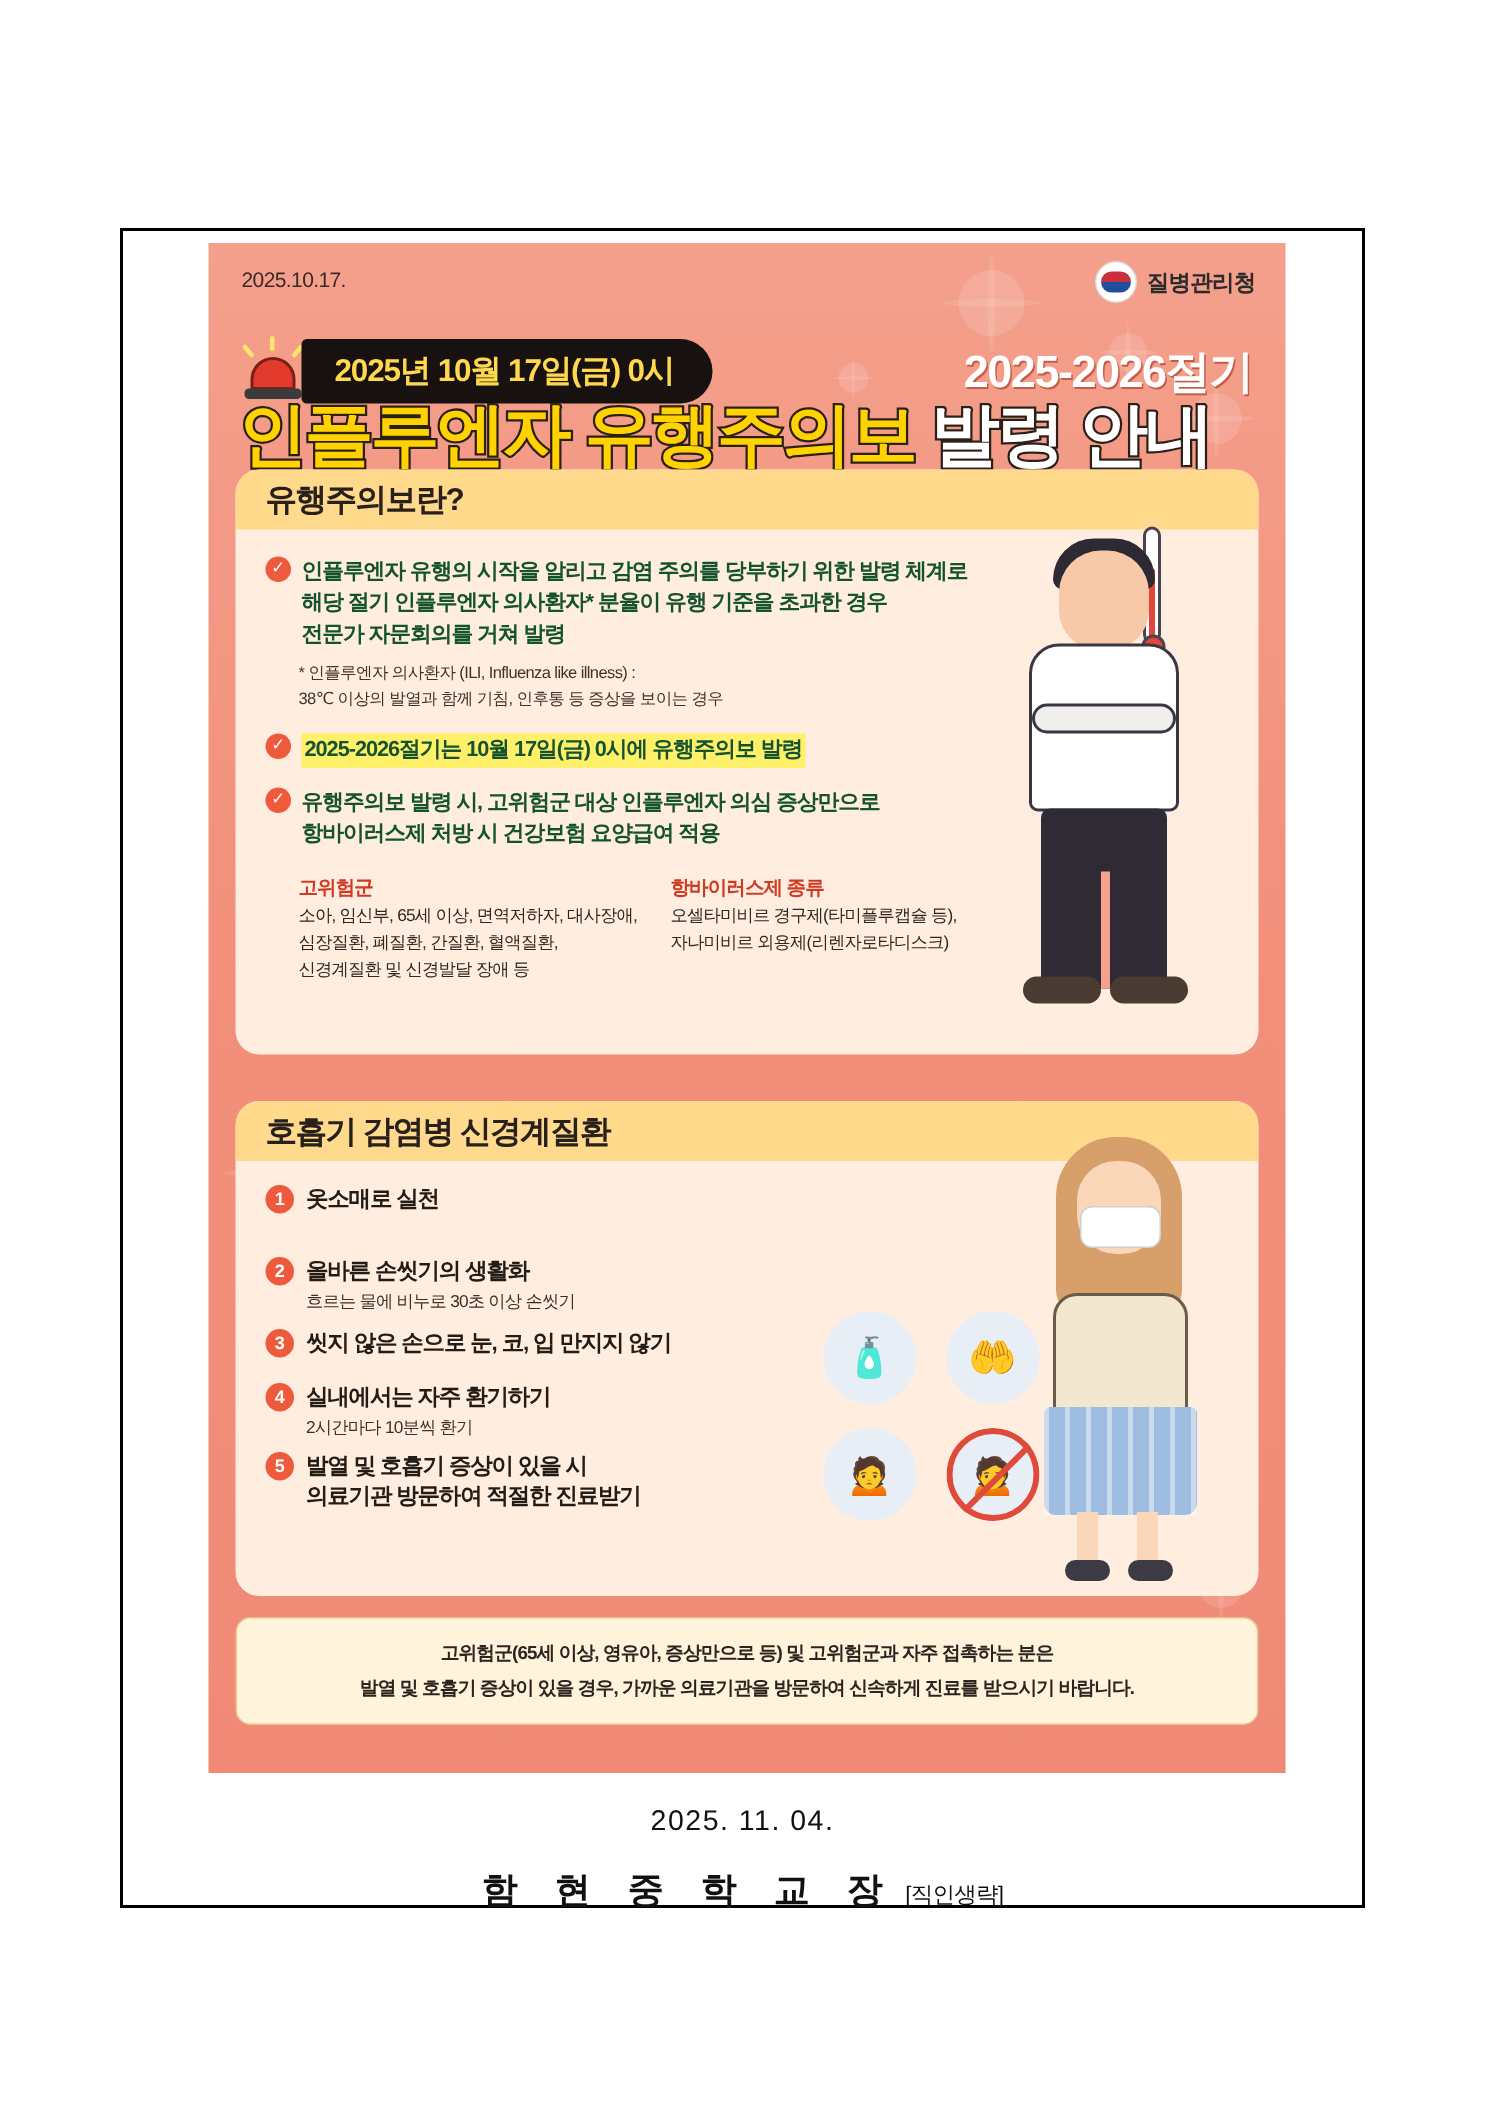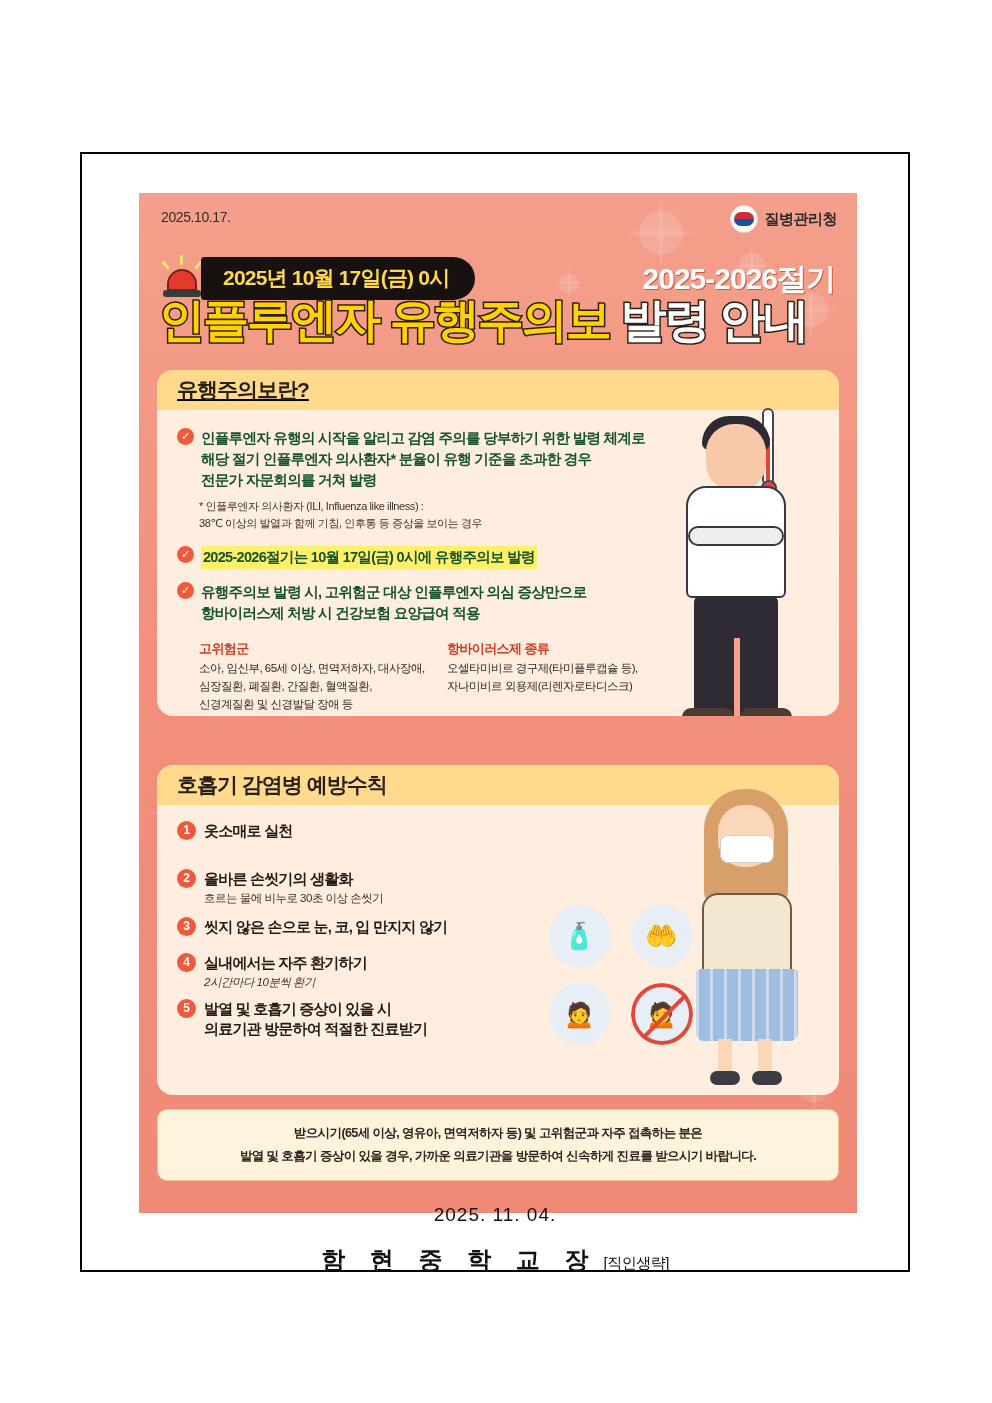--- a/index.html
+++ b/index.html
@@ -34,21 +34,20 @@
   }
   .poster {
     position: absolute;
     left: 57px;
     top: 8px;
     width: 718px;
     height: 1020px;
     background: linear-gradient(180deg, #f4a08c 0%, #f2907c 45%, #f08a76 100%);
     overflow: hidden;
     box-sizing: border-box;
-    margin-top: 31px;
   }
   
   .virus {
     position: absolute;
     border-radius: 50%;
     background: rgba(255,255,255,0.13);
   }
   .virus::before, .virus::after {
     content: "";
     position: absolute;
@@ -182,21 +181,21 @@
   
   .card {
     position: absolute;
     left: 18px;
     width: 682px;
     background: #ffeedf;
     border-radius: 16px;
     box-sizing: border-box;
     overflow: hidden;
   }
-  .card.c1 { top: 177px; height: 346px; text-decoration: underline; }
+  .card.c1 { top: 151px; height: 390px; }
   .card.c2 { top: 572px; height: 330px; }
   .card-head {
     background: #ffd98c;
     height: 40px;
     display: flex;
     align-items: center;
     padding-left: 20px;
     font-size: 21px;
     font-weight: bold;
     color: #27201b;
@@ -466,21 +465,21 @@
         <div class="sub-col-body" style="left:42px; top:290px; width:230px; white-space:pre-line;">소아, 임신부, 65세 이상, 면역저하자, 대사장애,
 심장질환, 폐질환, 간질환, 혈액질환,
 신경계질환 및 신경발달 장애 등</div>
 
         <div class="sub-col-title" style="left:290px; top:270px;">항바이러스제 종류</div>
         <div class="sub-col-body" style="left:290px; top:290px; width:220px; white-space:pre-line;">오셀타미비르 경구제(타미플루캡슐 등),
 자나미비르 외용제(리렌자로타디스크)</div>
       </div>
 
       <div class="card c2">
-        <div class="card-head">호흡기 감염병 예방수칙</div>
+        <div class="card-head">호흡기 감염병 신경계질환</div>
 
         <div class="girl">
           <div class="hair"></div>
           <div class="face"></div>
           <div class="mask"></div>
           <div class="top"></div>
           <div class="skirt"></div>
           <div class="legL"></div>
             <div class="legR"></div>
           <div class="shoeL"></div>
@@ -506,21 +505,21 @@
           <span class="num">3</span>
           <span>
             <span class="ttl" style="white-space:pre-line;">씻지 않은 손으로 눈, 코, 입 만지지 않기</span>
           </span>
         </div>
 
         <div class="step" style="left:20px; top:188px; width:430px;">
           <span class="num">4</span>
           <span>
             <span class="ttl" style="white-space:pre-line;">실내에서는 자주 환기하기</span>
-            <span class="desc" style="display:block;font-style:italic;">2시간마다 10분씩 환기</span>
+            <span class="desc" style="display:block;">2시간마다 10분씩 환기</span>
           </span>
         </div>
 
         <div class="step" style="left:20px; top:234px; width:430px;">
           <span class="num">5</span>
           <span>
             <span class="ttl" style="white-space:pre-line;">발열 및 호흡기 증상이 있을 시
 의료기관 방문하여 적절한 진료받기</span>
           </span>
         </div>
@@ -536,21 +535,21 @@
         </div>
         <div class="icon-circle" style="left:474px; top:218px;">
           <div class="gl">🙍</div>
           <div class="no-sign">
               <div class="bar"></div>
             </div>
         </div>
       </div>
 
       <div class="foot-note">
-        <div>받으시기(65세 이상, 영유아, 면역저하자 등) 및 고위험군과 자주 접촉하는 분은</div>
+        <div>고위험군(65세 이상, 영유아, 증상만으로 등) 및 고위험군과 자주 접촉하는 분은</div>
         <div>발열 및 호흡기 증상이 있을 경우, 가까운 의료기관을 방문하여 신속하게 진료를 받으시기 바랍니다.</div>
       </div>
     </div>
 
     <div class="doc-date">2025.  11.  04.</div>
     <div class="doc-signer">
       <span class="name">함 현 중 학 교 장</span><span class="seal">[직인생략]</span>
     </div>
 
   </div>

